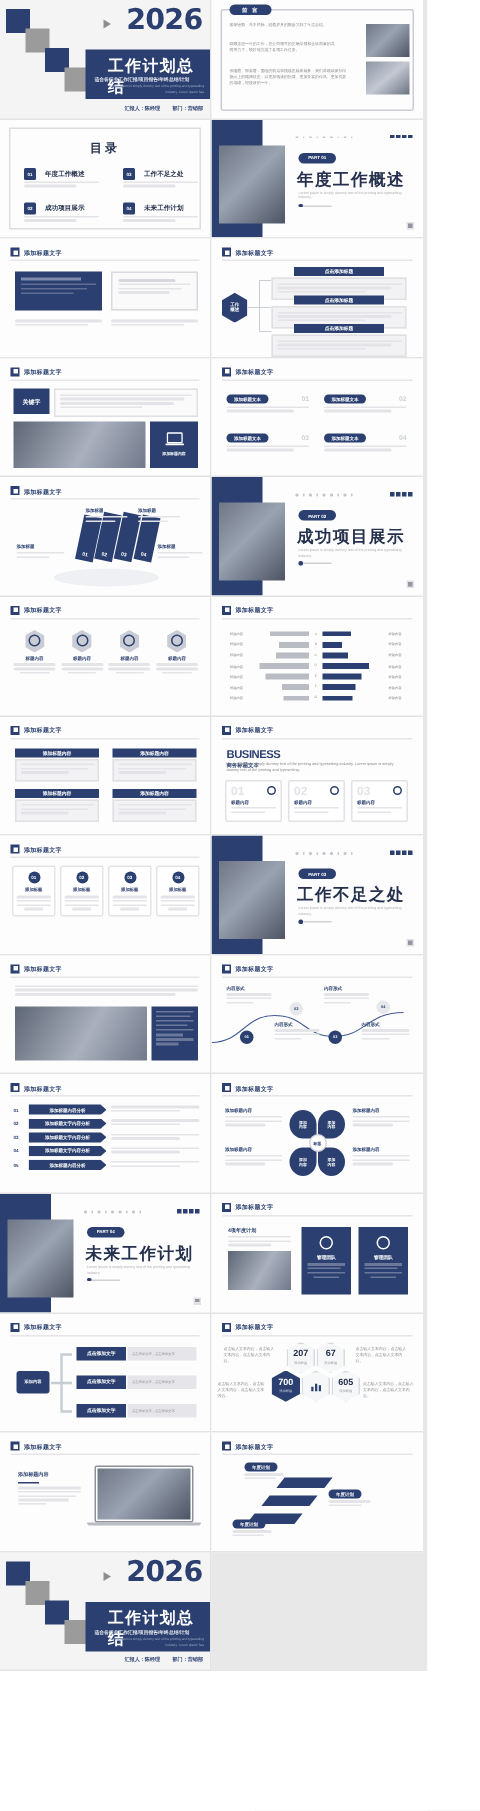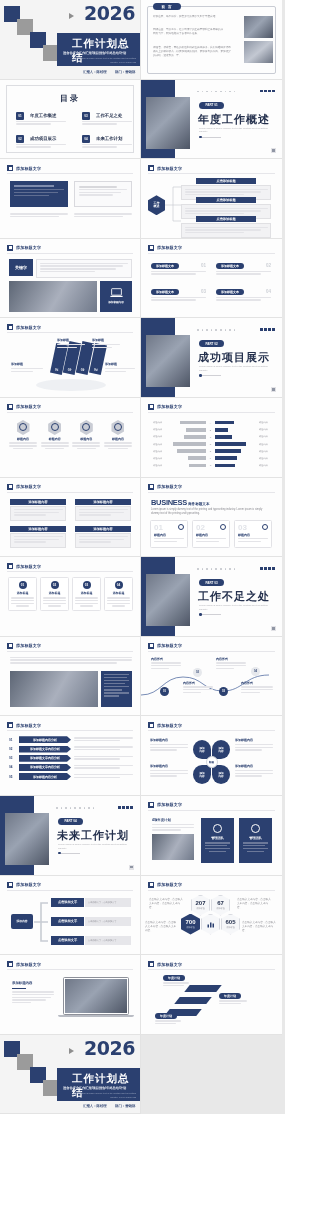--- a/index.html
+++ b/index.html
@@ -538,21 +538,21 @@
         </div>
     </div>
   </div>
 
   <div class="slide">
     <div class="hdr">
       <span class="sq"></span>
       <span class="t">添加标题文字</span>
     </div>
     <div style="position:absolute;left:7px;top:14px;right:7px;height:.5px;background:#e6e6ea;"></div>
-    <div style="position:absolute;left:10px;top:20px;display:flex;align-items:baseline;gap:1px;">
+    <div style="position:absolute;left:10px;top:20px;display:flex;align-items:baseline;gap:1px;flex-direction:column;">
       <span style="font-size:7.5px;font-weight:bold;color:#2b4070;letter-spacing:-.3px;">BUSINESS</span>
       <span style="font-size:3.6px;font-weight:bold;color:#2b4070;">商务标题文本</span>
     </div>
     <div class="txt" style="position:absolute;left:10px;top:30px;width:120px;">Lorem ipsum is simply dummy text of the printing and typesetting industry. Lorem ipsum is simply dummy text of the printing and typesetting.</div>
     <div style="position:absolute;left:9px;top:42px;width:38px;height:28px;background:#fff;border:.5px solid #e2e2e6;border-radius:1.5px;padding:3px;">
       <div style="display:flex;justify-content:space-between;align-items:flex-start;">
         <span style="font-size:8px;color:#e2e4e9;font-weight:bold;line-height:1;">01</span>
         <span class="ring" style="width:6px;height:6px;display:block;"></span>
       </div>
       <div style="font-size:3px;font-weight:bold;color:#2b4070;margin-top:1px;">标题内容</div>

